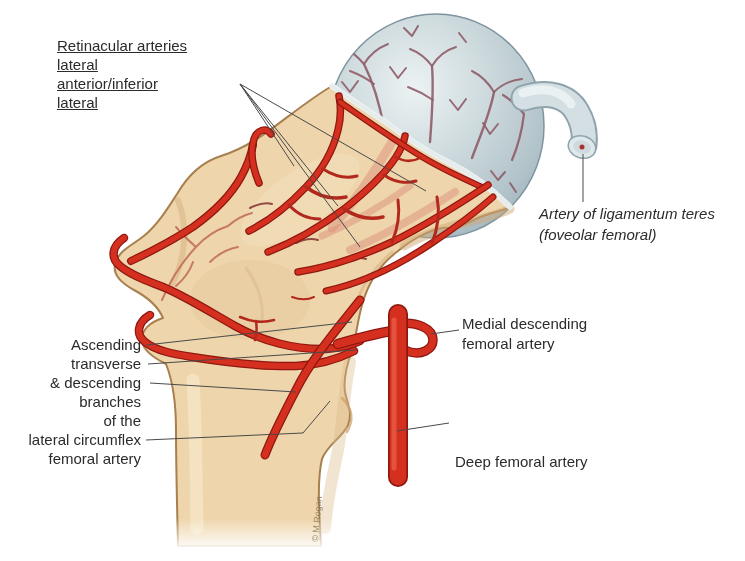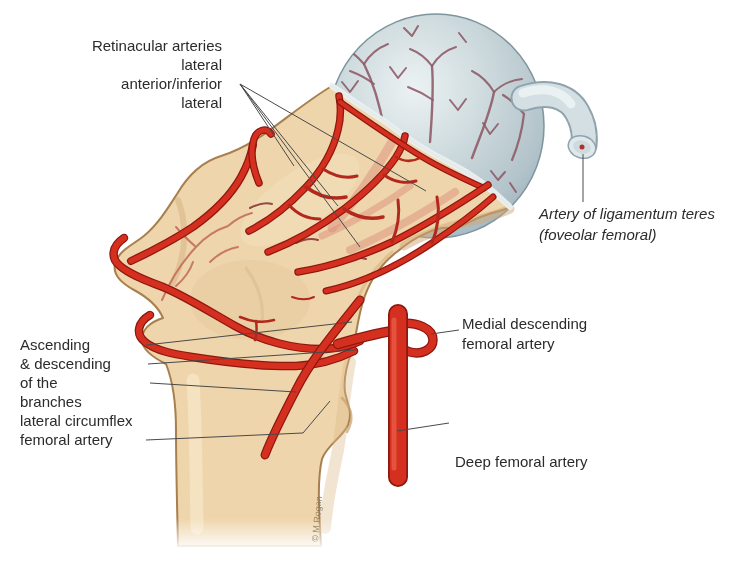--- a/index.html
+++ b/index.html
@@ -1,22 +1,22 @@
 <!DOCTYPE html>
 <html><head>
 <meta charset="utf-8">
 <style>
   html,body{margin:0;padding:0;background:#fff;}
   .canvas{position:relative;width:745px;height:561px;background:#ffffff;overflow:hidden;
           font-family:"Liberation Sans",sans-serif;}
   .canvas svg{position:absolute;left:0;top:0;}
   .label{position:absolute;font-size:15px;line-height:19px;color:#2b2b2b;}
   .label div{white-space:nowrap;}
-  .ra{left:40px;top:36px;width:182px;text-align:right;}
-  .lc{left:20px;top:335px;width:121px;}
+  .ra{left:57px;top:36px;width:182px;text-decoration:underline;}
+  .lc{left:20px;top:335px;width:121px;text-align:right;}
   .mc{left:462px;top:314px;line-height:20px;}
   .df{left:455px;top:411px;margin-top:41px;}
   .lt{left:539px;top:203px;line-height:21px;font-style:italic;}
   .v-dark{fill:none;stroke:#8e1710;stroke-linecap:round;stroke-linejoin:round;}
   .v-main{fill:none;stroke:#d5301f;stroke-linecap:round;stroke-linejoin:round;}
   .v-min{fill:none;stroke:#b3281c;stroke-linecap:round;stroke-linejoin:round;}
   .v-mut{fill:none;stroke:#bf6a55;stroke-linecap:round;stroke-linejoin:round;opacity:.85;}
   .v-mar{fill:none;stroke:#8a3a34;stroke-linecap:round;stroke-linejoin:round;opacity:.9;}
   .v-head{fill:none;stroke:#8f5c68;stroke-linecap:round;stroke-linejoin:round;opacity:.9;}
   .v-pink{fill:none;stroke:#d98878;stroke-linecap:round;opacity:.45;}
@@ -213,20 +213,21 @@
   <div>Medial descending</div>
   <div>femoral artery</div>
 </div>
 
 <div class="label df">
   <div>Deep femoral artery</div>
 </div>
 
 <div class="label lc">
   <div>Ascending</div>
+  <div>transverse</div>
   <div>&amp; descending</div>
+  <div>branches</div>
   <div>of the</div>
-  <div>branches</div>
   <div>lateral circumflex</div>
   <div>femoral artery</div>
 </div>
 
 </div>
 
 </body></html>

